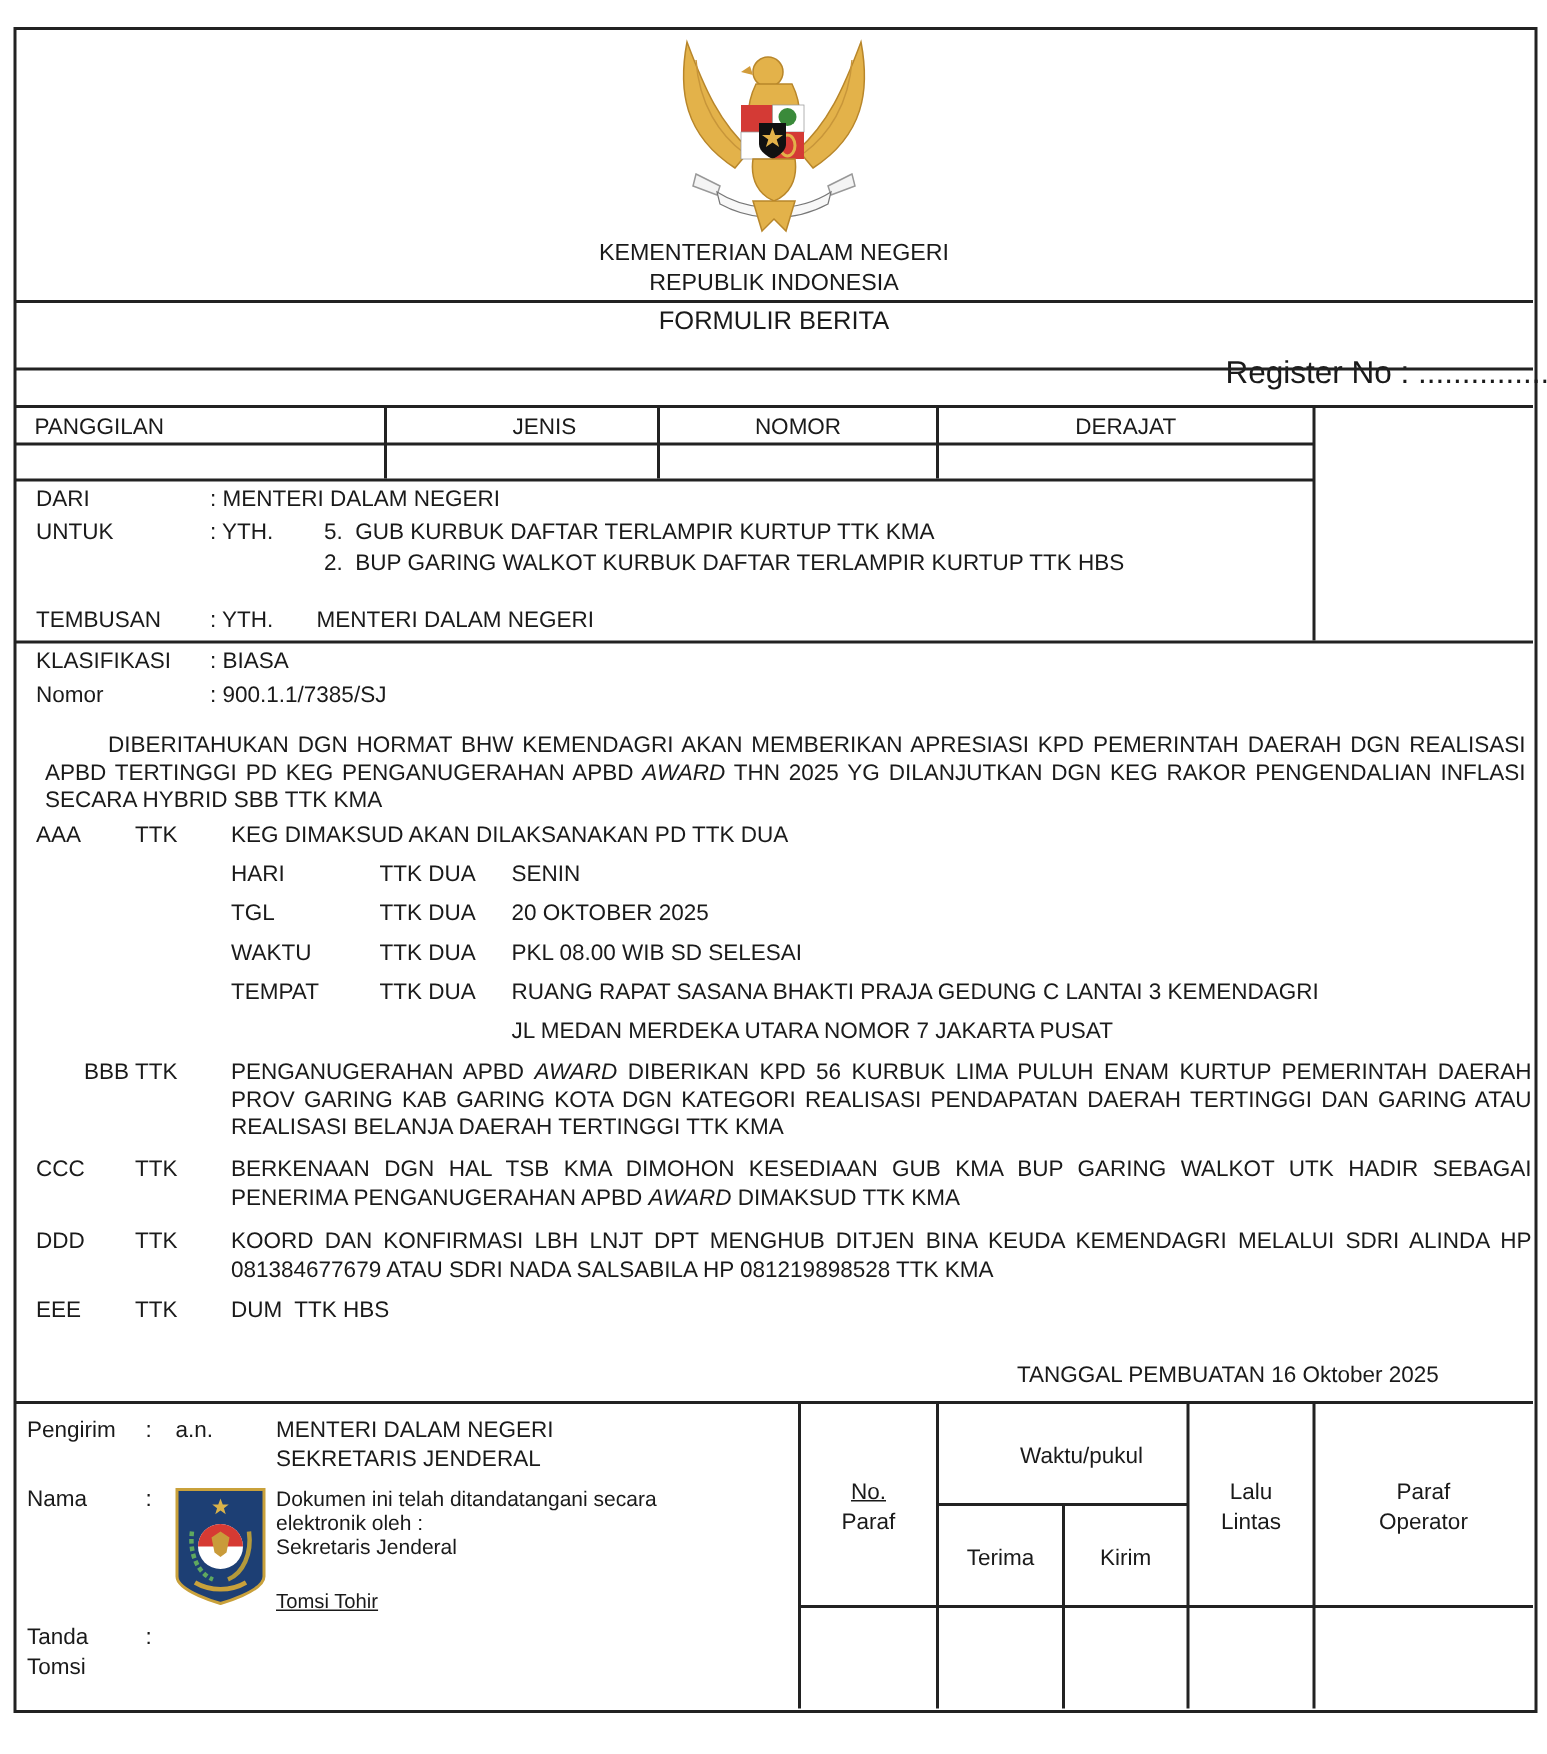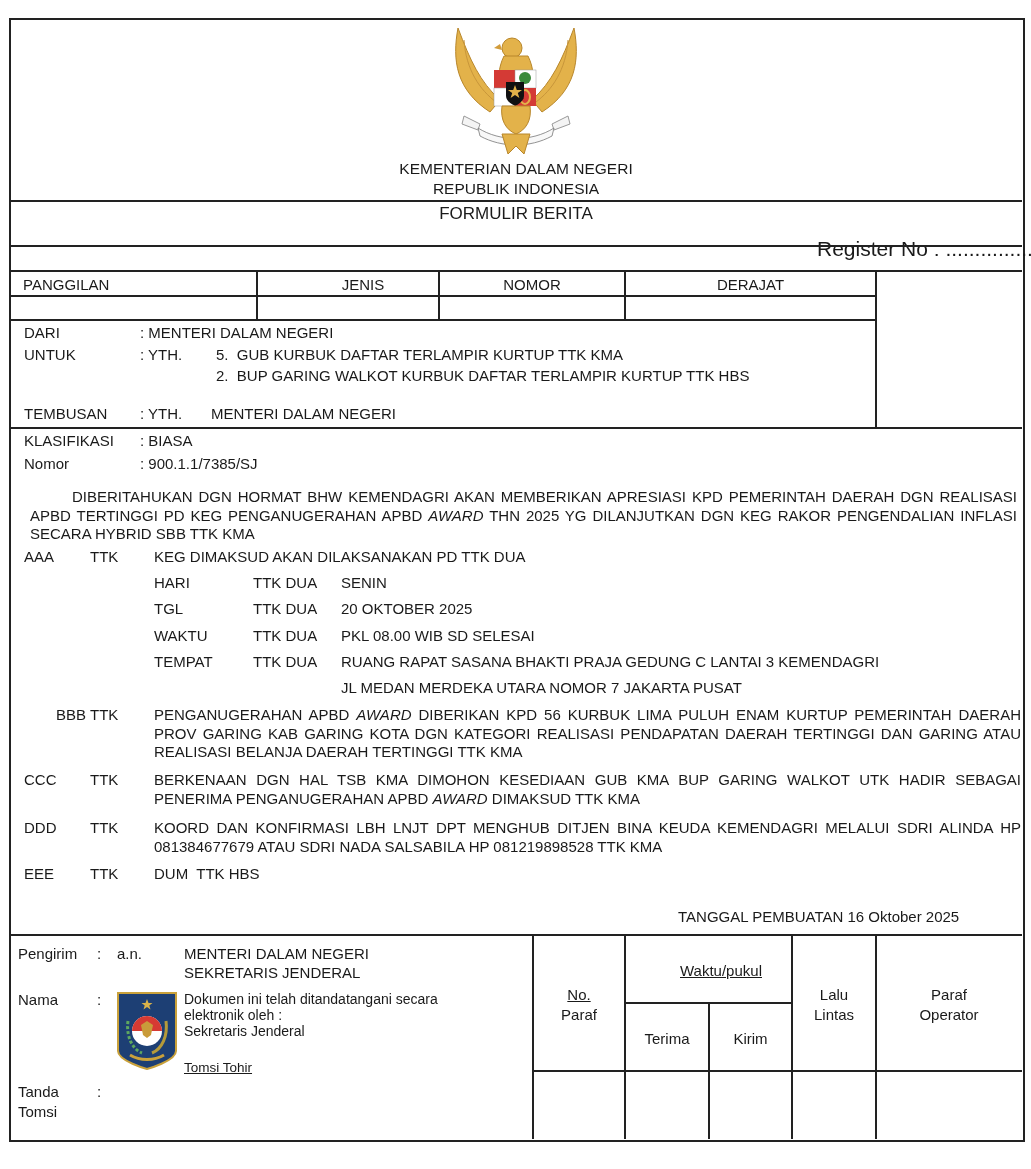--- a/index.html
+++ b/index.html
@@ -166,19 +166,19 @@
 <div class="vl" style="left:532px;top:935px;height:204px;"></div>
 <div class="vl" style="left:624px;top:935px;height:204px;"></div>
 <div class="vl" style="left:708px;top:1002px;height:137px;"></div>
 <div class="vl" style="left:791px;top:935px;height:204px;"></div>
 <div class="vl" style="left:875px;top:935px;height:204px;"></div>
 <div class="hl" style="left:625px;width:167px;top:1002px;"></div>
 <div class="hl" style="left:533px;width:489px;top:1070px;"></div>
 
 <div class="txt c" style="left:534px;width:90px;top:986px;text-decoration:underline;">No.</div>
 <div class="txt c" style="left:534px;width:90px;top:1006px;">Paraf</div>
-<div class="txt c" style="left:626px;width:190px;top:962px;text-decoration:underline;">Waktu/pukul</div>
+<div class="txt c" style="left:626px;width:190px;top:962px;">Waktu/pukul</div>
 <div class="txt c" style="left:626px;width:82px;top:1030px;">Terima</div>
 <div class="txt c" style="left:710px;width:81px;top:1030px;">Kirim</div>
 <div class="txt c" style="left:793px;width:82px;top:986px;">Lalu</div>
 <div class="txt c" style="left:793px;width:82px;top:1006px;">Lintas</div>
 <div class="txt c" style="left:877px;width:144px;top:986px;">Paraf</div>
 <div class="txt c" style="left:877px;width:144px;top:1006px;">Operator</div>
 
 </body></html>

